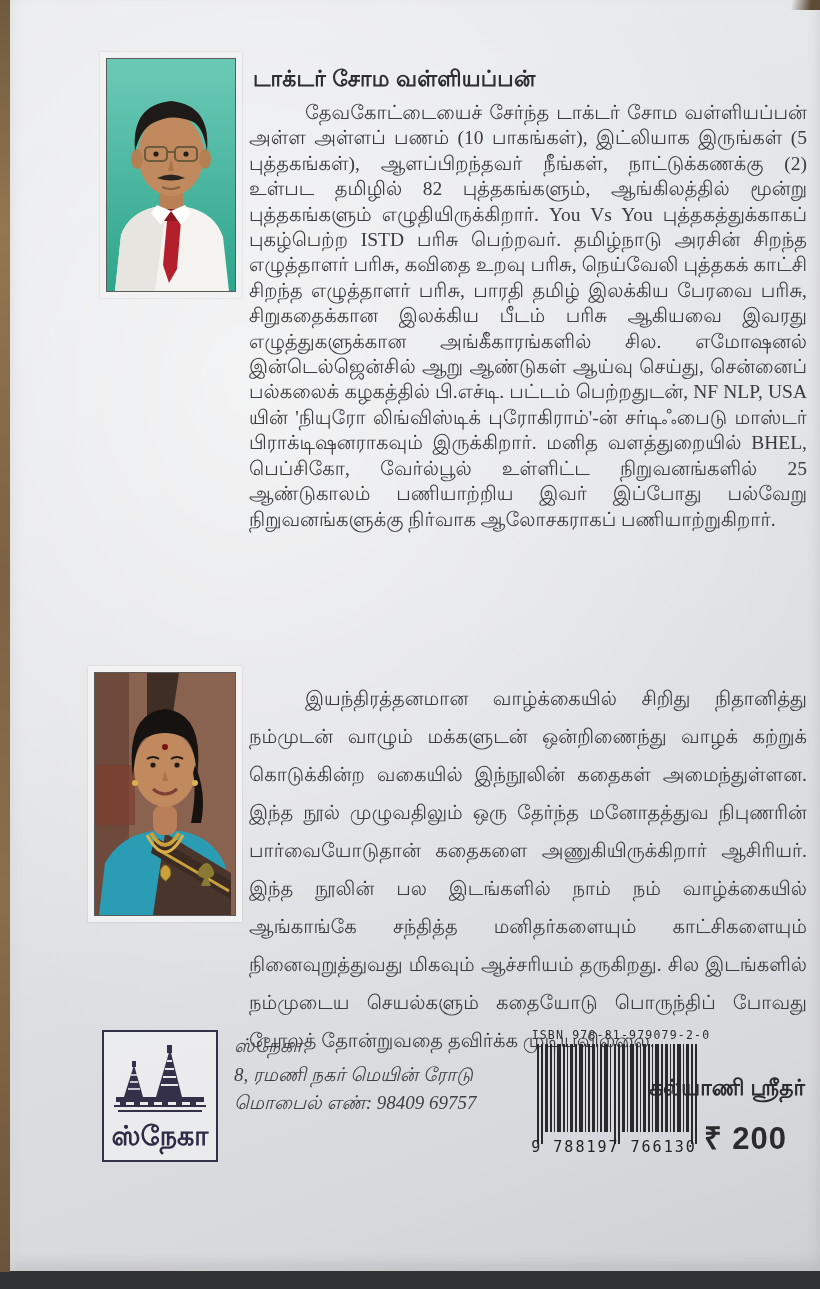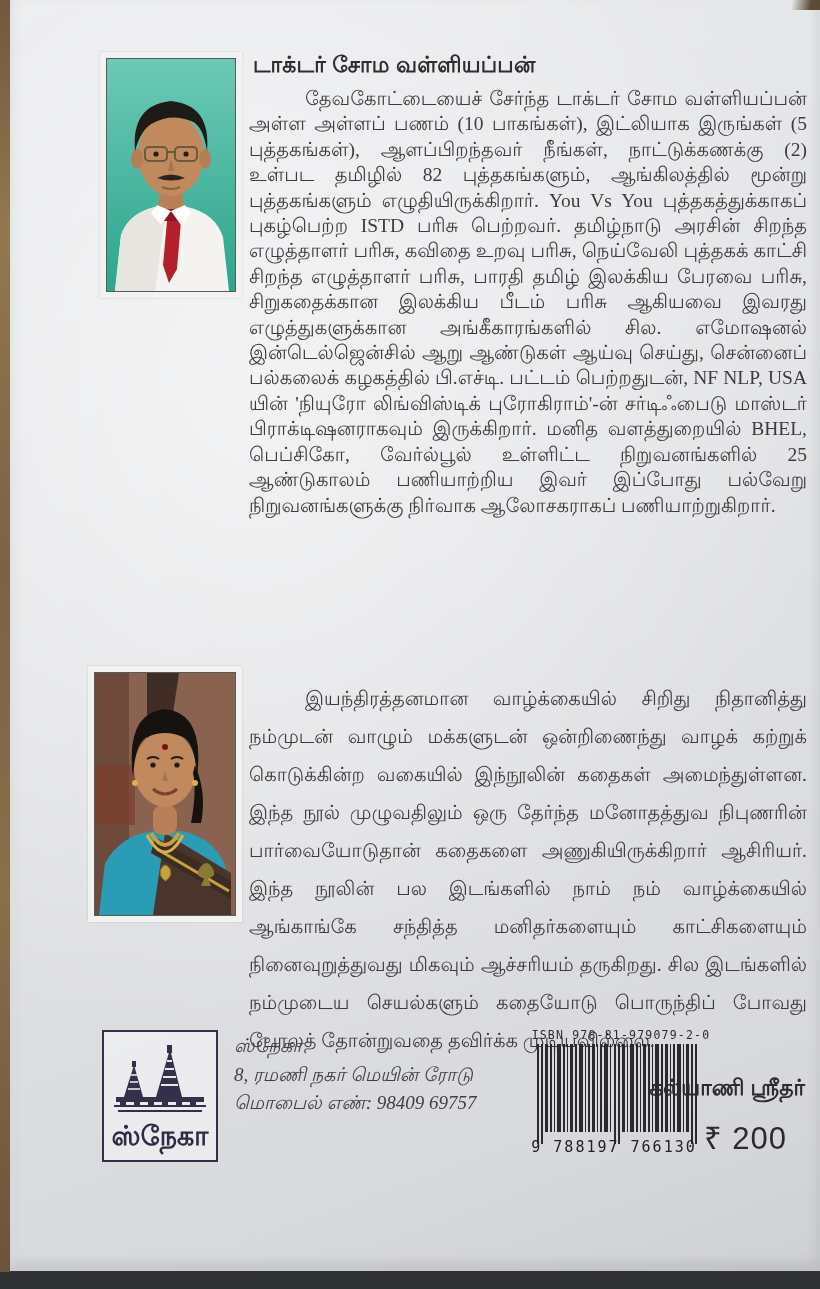--- a/index.html
+++ b/index.html
@@ -34,21 +34,21 @@
   }
   .photo-frame .inner{border:1px solid #5a5a5a;display:block;line-height:0;}
   .photo-man{left:90px;top:52px;}
   .photo-woman{left:78px;top:666px;}
 
   
   .author-text{
     position:absolute;left:237px;top:50px;width:562px;color:#38383a;
   }
   .author-text h1{
-    margin:2px 0 6px 6px;font-family:"Liberation Sans",sans-serif;
+    margin:16px 0 6px 6px;font-family:"Liberation Sans",sans-serif;
     font-size:22px;font-weight:bold;color:#2e2e30;letter-spacing:0.2px;
   }
   p.body-text{
     margin:2px;text-align:justify;text-indent:56px;
     font-size:19.5px;line-height:25.4px;color:#3c3c3e;
     text-justify:inter-word;
   }
   
   .review-text{
     position:absolute;left:237px;top:678px;width:562px;color:#38383a;
@@ -83,21 +83,21 @@
     font-family:"DejaVu Sans Mono",monospace;
     font-size:11.5px;letter-spacing:1.2px;color:#2c2c2e;margin-left:6px;
   }
   .barcode-digits{
     font-family:"DejaVu Sans Mono",monospace;
     font-size:15px;color:#222;letter-spacing:2px;margin-top:-14px;margin-left:-8px;
   }
   .price{
     position:absolute;left:694px;top:1116px;
     font-family:"Liberation Sans",sans-serif;
-    font-size:31px;font-weight:normal;color:#2b2b2d;letter-spacing:1px;
+    font-size:31px;font-weight:bold;color:#2b2b2d;letter-spacing:1px;
     white-space:nowrap;
   }
 </style>
 </head>
 <body>
 
 <div class="wood-strip"></div>
 
 <div class="cover">
   <div class="corner-dark"></div>

